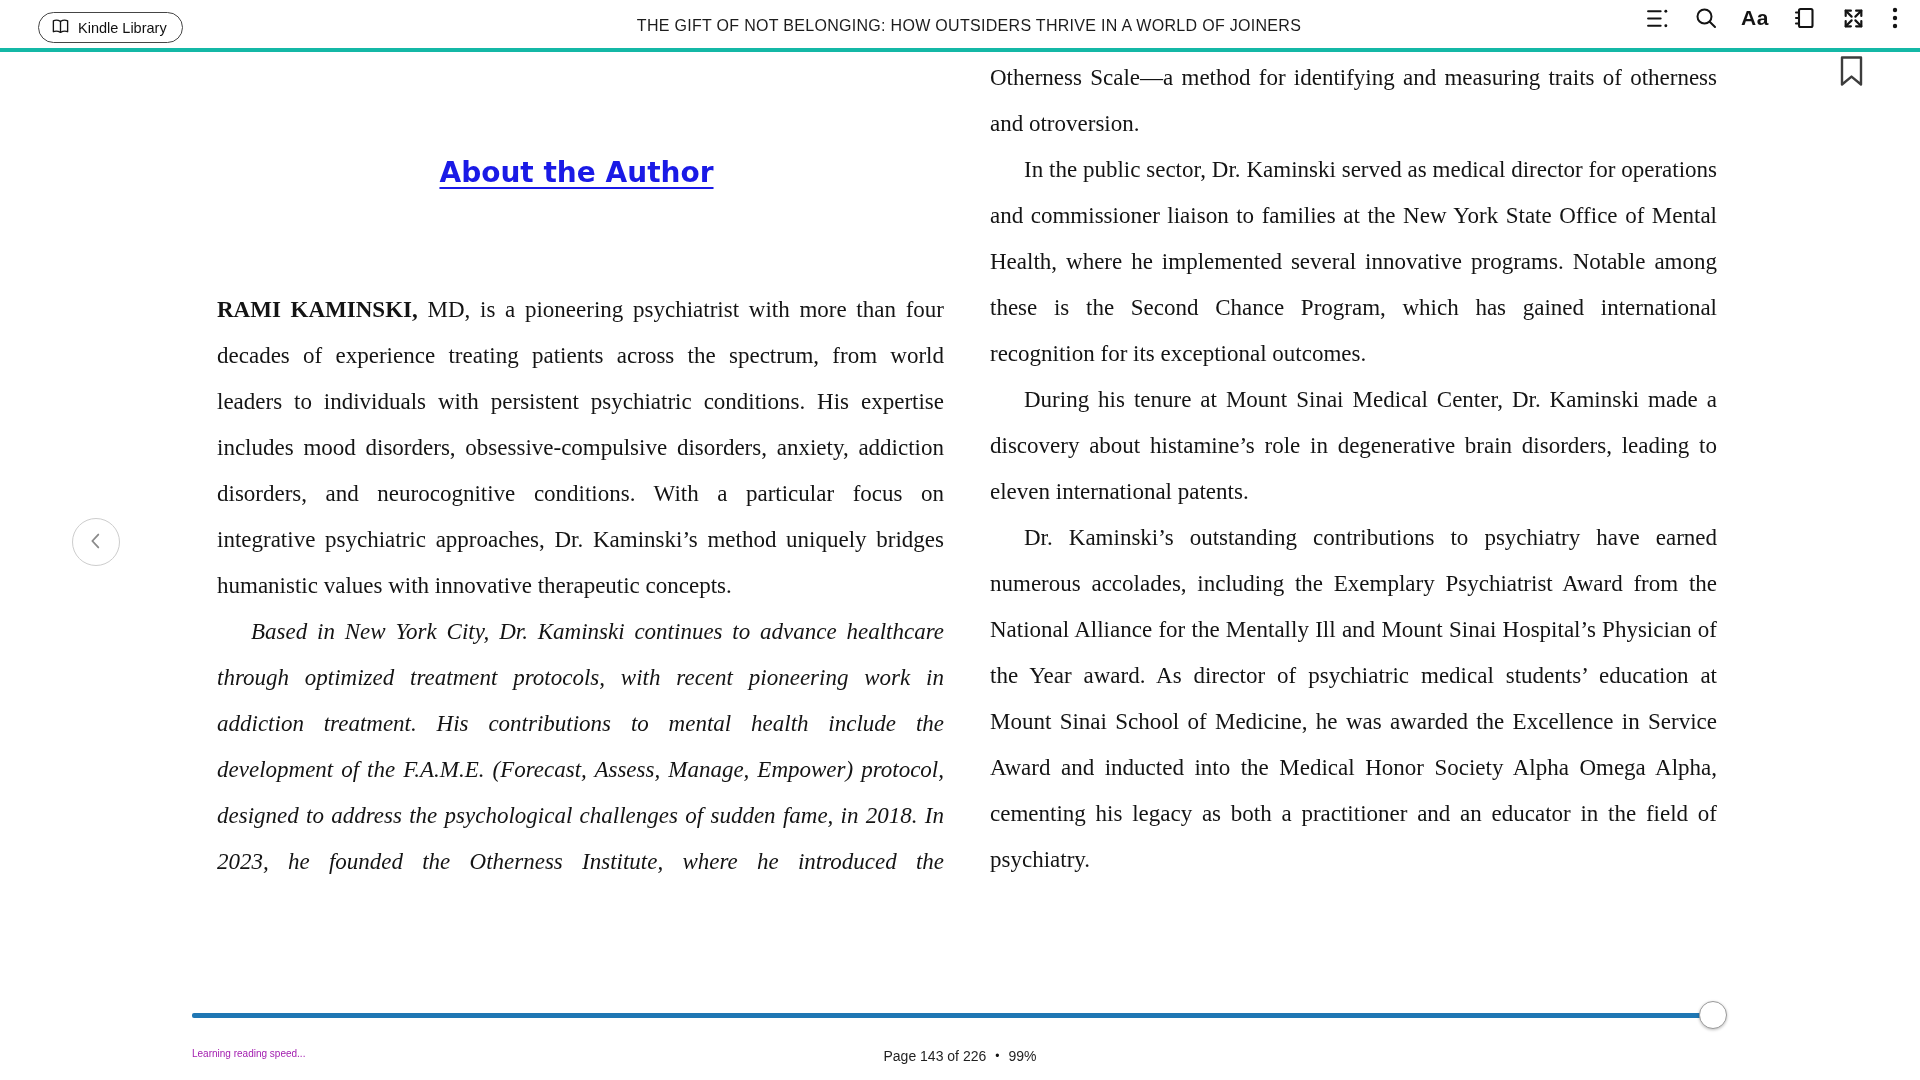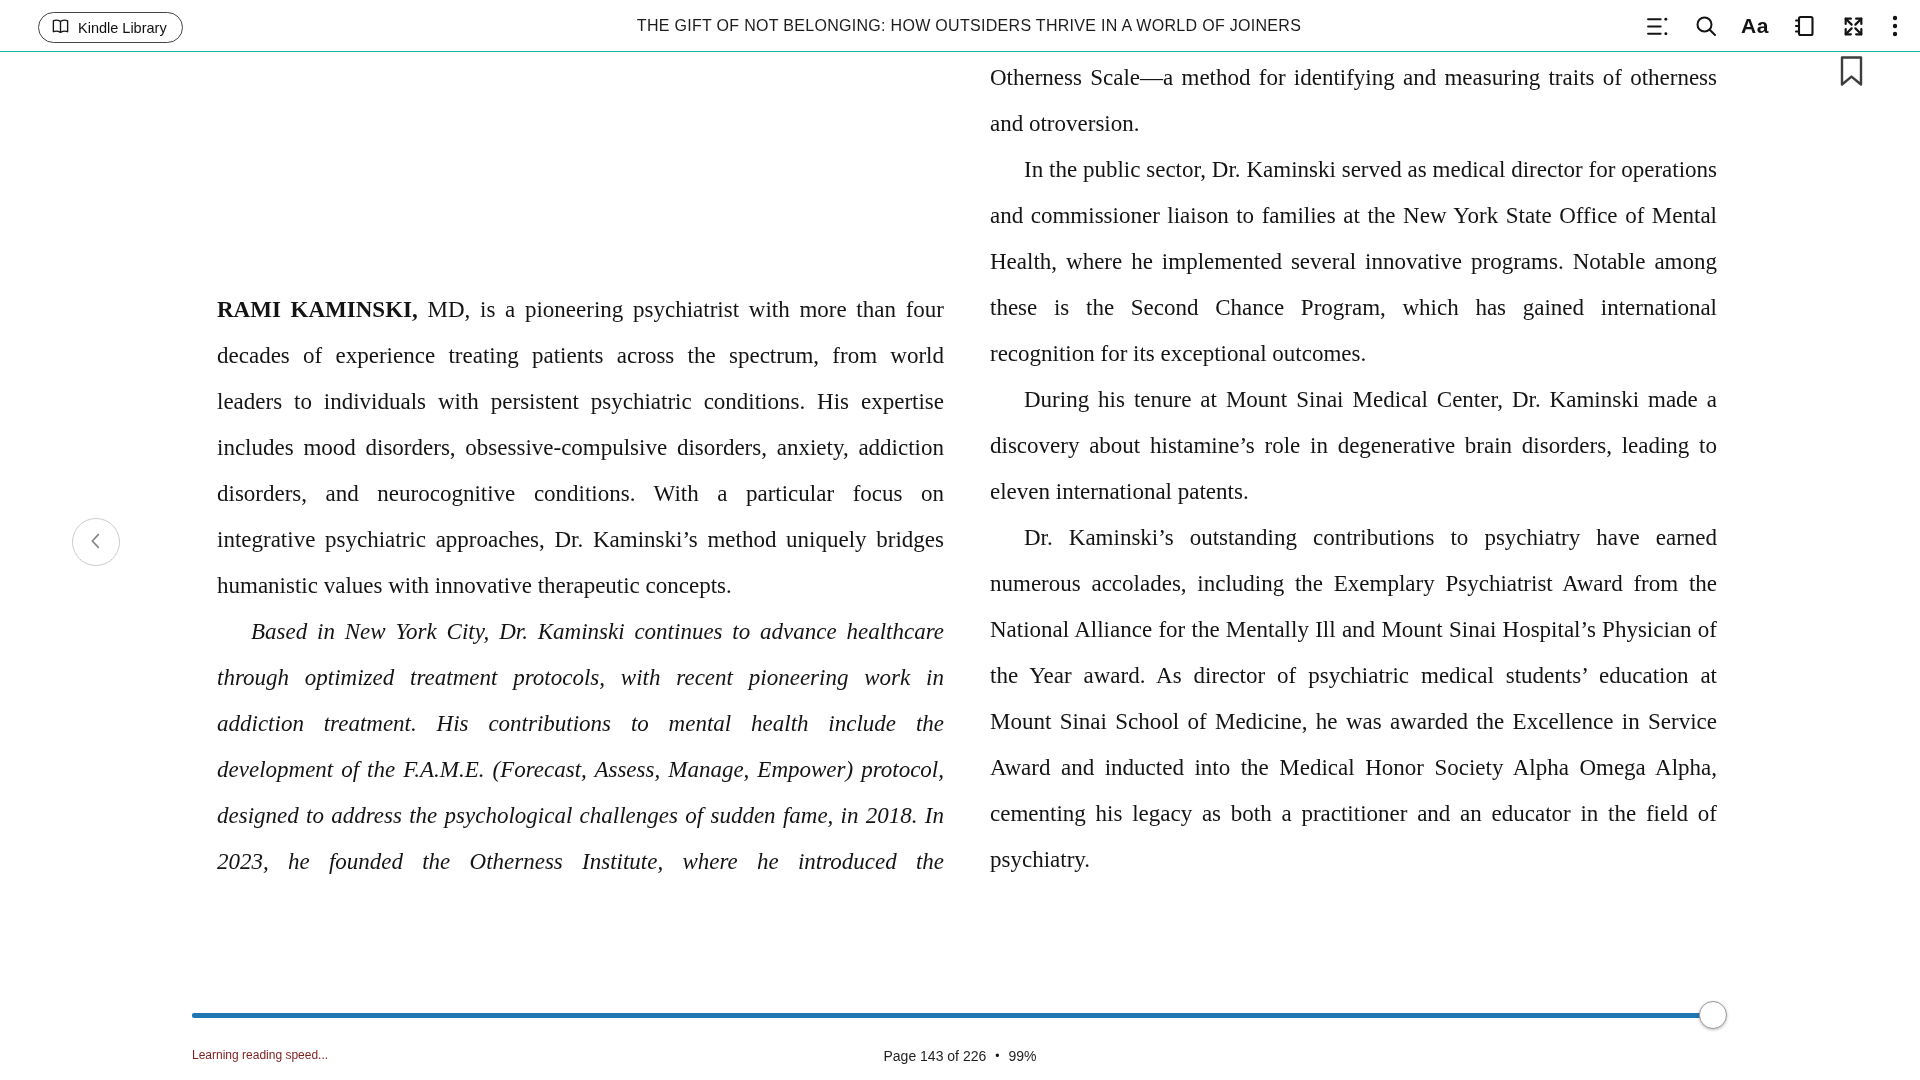--- a/index.html
+++ b/index.html
@@ -2,30 +2,30 @@
 <html><head>
 <meta charset="utf-8">
 <style>
   * { margin:0; padding:0; box-sizing:border-box; }
   html,body { width:1920px; height:1080px; background:#ffffff; overflow:hidden;
               font-family:"Liberation Sans", sans-serif; }
   .stage { position:relative; width:1920px; height:1080px; background:#fff; }
 
   
   .topbar { position:absolute; top:0; left:0; width:1920px; height:52px;
-            background:#fff; border-bottom:1px solid #14b8a6; }
+            background:#fff; border-bottom:4px solid #14b8a6; }
   .lib-btn { position:absolute; left:38px; top:12px; height:31px; padding:0 15px 0 12px;
              border:1px solid #454545; border-radius:16px; background:#fff;
              display:inline-flex; align-items:center; gap:8px; cursor:pointer;
              font-size:14.5px; color:#111; white-space:nowrap; }
   .book-title { position:absolute; left:0; top:0; width:100%; height:52px;
                 display:flex; align-items:center; justify-content:center;
                 font-size:16px; letter-spacing:.3px; color:#1c1c1c;margin-left:9px; }
   .top-icons { position:absolute; right:17px; top:0; height:52px;
-               display:flex; align-items:center; gap:19px; }
+               display:flex; gap:19px; }
   .icon-btn { display:inline-flex; align-items:center; justify-content:center;
               width:30px; height:36px; cursor:pointer; color:#141414; background:none; border:none; }
   .icon-btn svg { display:block; }
   .aa-label { font-size:21px; font-weight:600; color:#141414; letter-spacing:.5px; }
 
   .bookmark { position:absolute; left:1840px; top:56px; width:23px; height:31px; cursor:pointer; }
 
   
   .nav-prev { position:absolute; left:72px; top:518px; width:48px; height:48px;
               border:1px solid #cdcdcd; border-radius:50%; background:#fff;
@@ -44,21 +44,21 @@
   .col-right { left:990px; top:55px; }
   .col p.indent { text-indent:34px; }
   .col p.fill-last { text-align-last:justify;font-style:italic; }
 
   
   .progress { position:absolute; left:192px; top:1013px; width:1541px; height:5px; cursor:pointer; }
   .progress-fill { position:absolute; left:0; top:0; height:5px; border-radius:2px; }
   .progress-knob { position:absolute; top:-12px; width:28px; height:28px; border-radius:50%;
                    background:#fff; border:1px solid #9a9a9a;
                    box-shadow:0 1px 3px rgba(0,0,0,.25); cursor:grab; }
-  .reading-speed { position:absolute; left:192px; top:1048px; font-size:12px; color:#7f1d1d;text-align:center; }
+  .reading-speed { position:absolute; left:192px; top:1048px; font-size:10px; color:#a21caf;text-align:center; }
   .page-info { position:absolute; left:0; top:1048px; width:1920px; text-align:center;
                font-size:14px; color:#1f1f1f; }
   .page-info .sep { display:inline-block; margin:0 9px; font-size:12px; vertical-align:1px; color:#111; }
 </style>
 </head>
 <body>
 
 <div class="stage">
 
   <header class="topbar">
@@ -130,20 +130,21 @@
   </div>
 
   <button class="nav-prev">
     <span>
       <svg width="22" height="22" viewBox="0 0 24 24" fill="none" stroke="#8a8a8a" stroke-width="2" stroke-linecap="round" stroke-linejoin="round">
         <polyline points="14.5,5 8,12 14.5,19"></polyline>
       </svg>
     </span>
   </button>
 
+  <h1 class="chapter-heading" style="color: rgb(26, 26, 230); text-decoration-color: rgb(26, 26, 230);">About the Author</h1>
 
   <section class="col col-left">
     <p><strong>RAMI KAMINSKI,</strong><span> MD, is a pioneering psychiatrist with more than four decades of experience treating patients across the spectrum, from world leaders to individuals with persistent psychiatric conditions. His expertise includes mood disorders, obsessive-compulsive disorders, anxiety, addiction disorders, and neurocognitive conditions. With a particular focus on integrative psychiatric approaches, Dr. Kaminski’s method uniquely bridges humanistic values with innovative therapeutic concepts.</span></p>
     <p class="indent fill-last">Based in New York City, Dr. Kaminski continues to advance healthcare through optimized treatment protocols, with recent pioneering work in addiction treatment. His contributions to mental health include the development of the F.A.M.E. (Forecast, Assess, Manage, Empower) protocol, designed to address the psychological challenges of sudden fame, in 2018. In 2023, he founded the Otherness Institute, where he introduced the</p>
   </section>
 
   <section class="col col-right">
     <p>Otherness Scale—a method for identifying and measuring traits of otherness and otroversion.</p>
     <p class="indent">In the public sector, Dr. Kaminski served as medical director for operations and commissioner liaison to families at the New York State Office of Mental Health, where he implemented several innovative programs. Notable among these is the Second Chance Program, which has gained international recognition for its exceptional outcomes.</p>
     <p class="indent">During his tenure at Mount Sinai Medical Center, Dr. Kaminski made a discovery about histamine’s role in degenerative brain disorders, leading to eleven international patents.</p>

